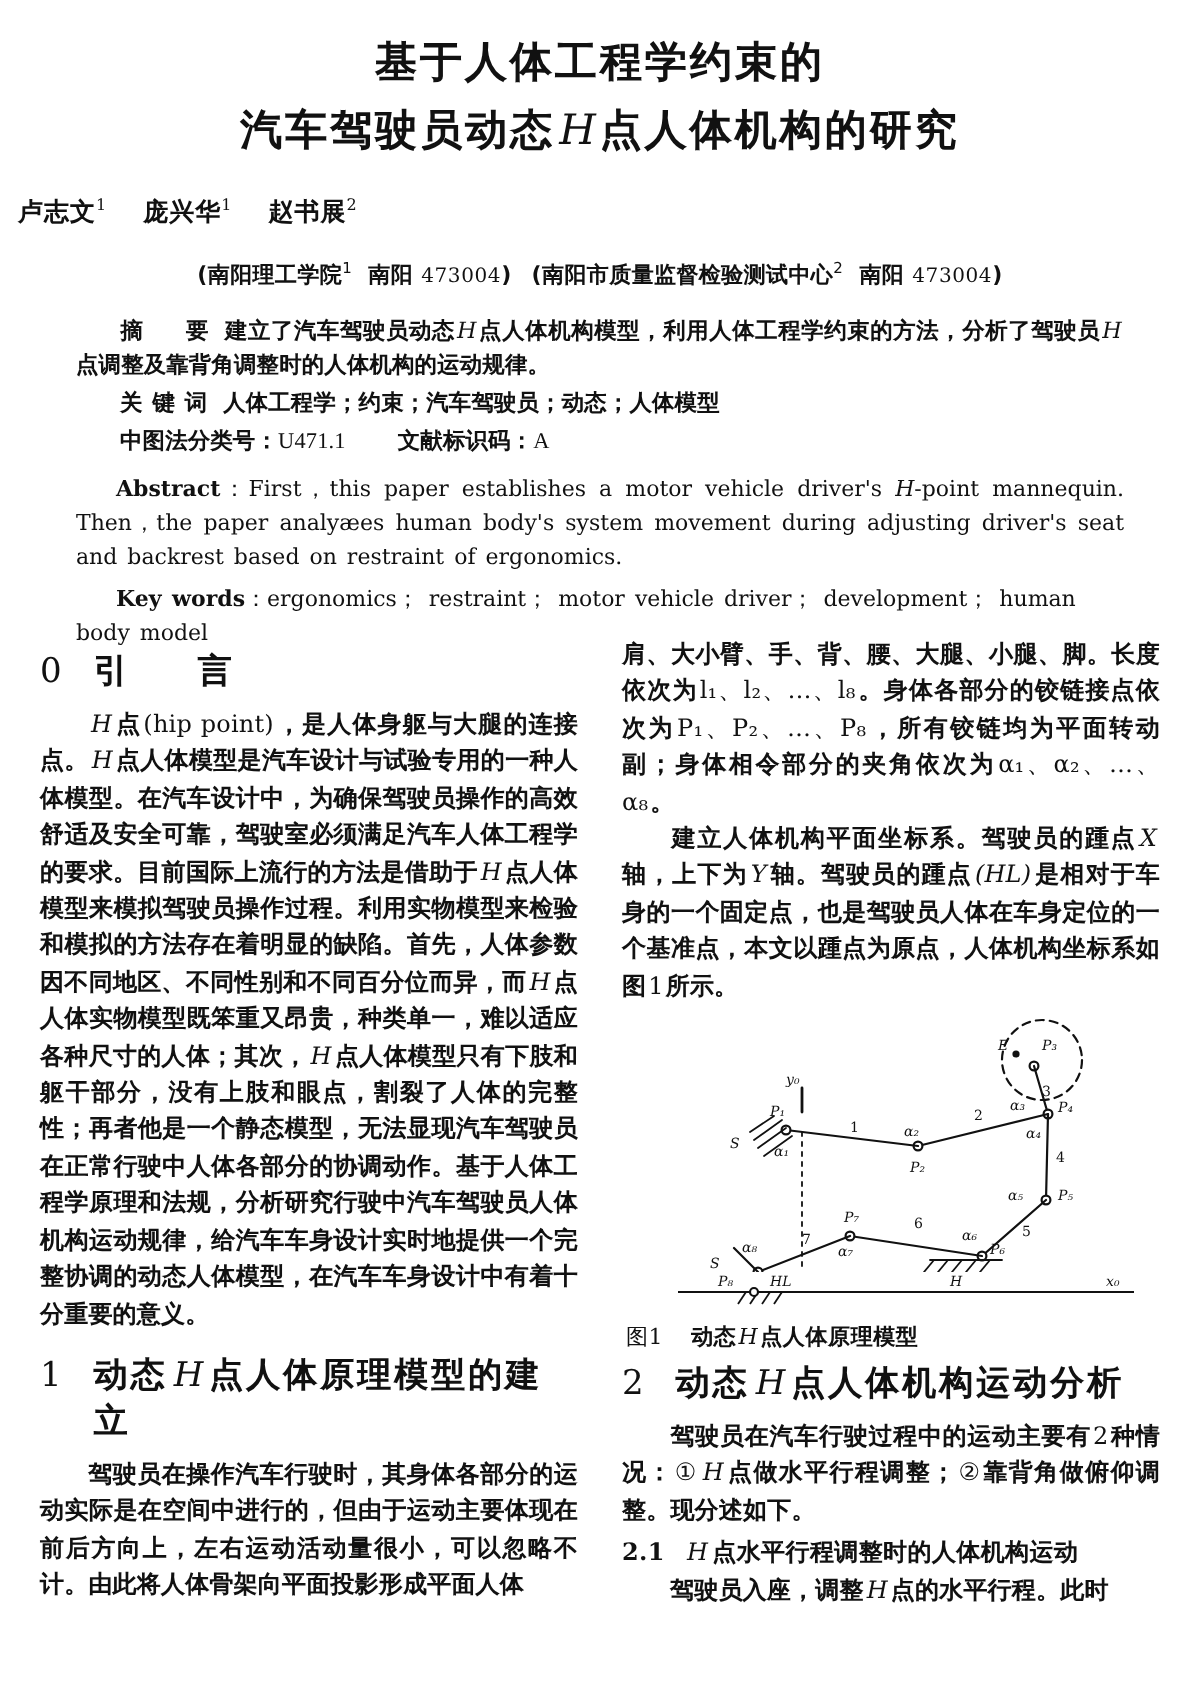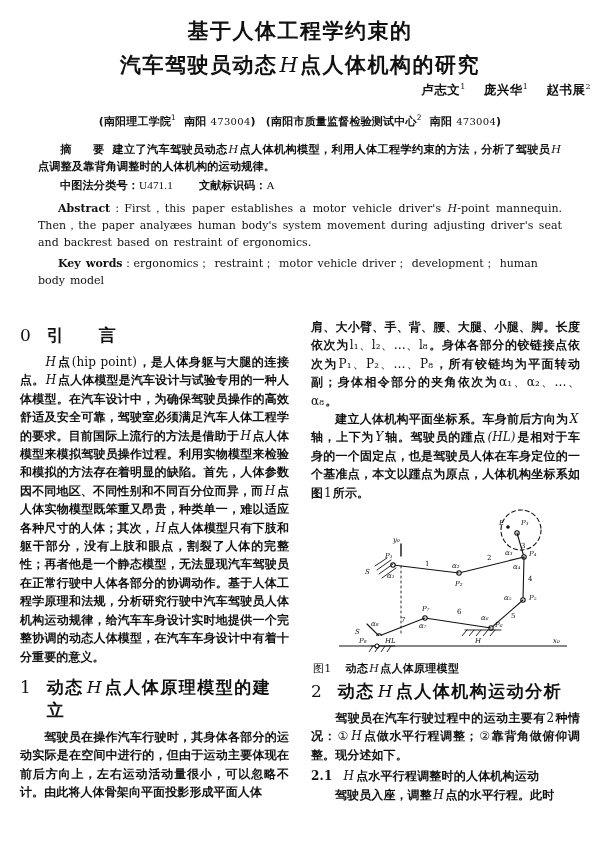--- a/index.html
+++ b/index.html
@@ -39,21 +39,22 @@
   }
   .title-line .mathit {
     font-family: "DejaVu Serif", "Liberation Serif", serif;
     font-style: italic;
     font-weight: normal;
     letter-spacing: 0;
     padding: 0 2px;
   }
 
   .authors {
-    text-align: right;
+    margin-top: 16px;
+    text-align: left;
     font-size: 12.5px;
     font-weight: bold;
     letter-spacing: 0.5px;
   }
   .authors .au {
     margin: 0 9px;
     white-space: nowrap;
   }
   .authors sup {
     font-size: 8px;
@@ -269,20 +270,21 @@
     <span class="au"><span>卢志文</span><sup>1</sup></span><span class="au"><span>庞兴华</span><sup>1</sup></span><span class="au"><span>赵书展</span><sup>2</sup></span>
   </div>
 
   <div class="affils">
     <span class="aff"><span>(</span><span>南阳理工学院</span><sup>1</sup>&nbsp;&nbsp;<span>南阳</span>&nbsp;<span class="num">473004</span><span>)</span></span><span class="aff"><span>(</span><span>南阳市质量监督检验测试中心</span><sup>2</sup>&nbsp;&nbsp;<span>南阳</span>&nbsp;<span class="num">473004</span><span>)</span></span>
   </div>
 
   <div class="abs-block">
     <div class="abs-cn"><span class="ind"></span><span class="lbl">摘　要</span><span>建立了汽车驾驶员动态</span><span class="mathit">H</span><span>点人体机构模型，利用人体工程学约束的方法，分析了驾驶员</span><span class="mathit">H</span><span>点调整及靠背角调整时的人体机构的运动规律。</span></div>
 
+    <div class="abs-cn kw-line"><span class="ind"></span><span class="lbl">关键词</span><span>人体工程学；约束；汽车驾驶员；动态；人体模型</span></div>
 
     <div class="abs-cn clc-line"><span class="ind"></span><span>中图法分类号：</span><span class="rm">U471.1</span><span class="gap"></span><span>文献标识码：</span><span class="rm">A</span></div>
 
     <div class="abs-en"><span class="ind"></span><b>Abstract</b><span>：</span><span>First，this paper establishes a motor vehicle driver's </span><span class="mathit">H</span><span>-point mannequin. Then，the paper analyæes human body's system movement during adjusting driver's seat and backrest based on restraint of ergonomics.</span></div>
 
     <div class="kw-en"><span class="ind"></span><b>Key words</b><span>：</span><span>ergonomics； restraint； motor vehicle driver； development； human body model</span></div>
   </div>
 
   <div class="columns">
 
@@ -300,21 +302,21 @@
         <span class="sec-t"><span>动态</span><span class="mathit">H</span><span>点人体原理模型的建立</span></span>
       </div>
 
       <p class="body"><span class="ind"></span><span>驾驶员在操作汽车行驶时，其身体各部分的运动实际是在空间中进行的，但由于运动主要体现在前后方向上，左右运动活动量很小，可以忽略不计。由此将人体骨架向平面投影形成平面人体</span></p>
     </div>
 
     <div class="col">
 
       <p class="body"><span>肩、大小臂、手、背、腰、大腿、小腿、脚。长度依次为</span><span class="rm">l₁、l₂、…、l₈</span><span>。身体各部分的铰链接点依次为</span><span class="rm">P₁、P₂、…、P₈</span><span>，所有铰链均为平面转动副；身体相令部分的夹角依次为</span><span class="rm">α₁、α₂、…、α₈</span><span>。</span></p>
 
-      <p class="body"><span class="ind"></span><span>建立人体机构平面坐标系。车身前后方向为</span><span class="mathit">X</span><span>轴，上下为</span><span class="mathit">Y</span><span>轴。驾驶员的踵点</span><span class="mathit">(HL)</span><span>是相对于车身的一个固定点，也是驾驶员人体在车身定位的一个基准点，本文以踵点为原点，人体机构坐标系如图</span><span class="rm">1</span><span>所示。</span></p>
+      <p class="body"><span class="ind"></span><span>建立人体机构平面坐标系。驾驶员的踵点</span><span class="mathit">X</span><span>轴，上下为</span><span class="mathit">Y</span><span>轴。驾驶员的踵点</span><span class="mathit">(HL)</span><span>是相对于车身的一个固定点，也是驾驶员人体在车身定位的一个基准点，本文以踵点为原点，人体机构坐标系如图</span><span class="rm">1</span><span>所示。</span></p>
 
       <div class="figure">
         <svg width="262" height="128" viewBox="0 0 262 128">
           <g fill="none" stroke="#111" stroke-width="1.1" stroke-linecap="round">
 
             <circle cx="206" cy="22" r="20" stroke-dasharray="4,3"></circle>
 
             <circle cx="193" cy="19" r="1.8" fill="#111" stroke="none"></circle>
 
             <circle cx="202" cy="25" r="2.2" fill="#fff"></circle>

